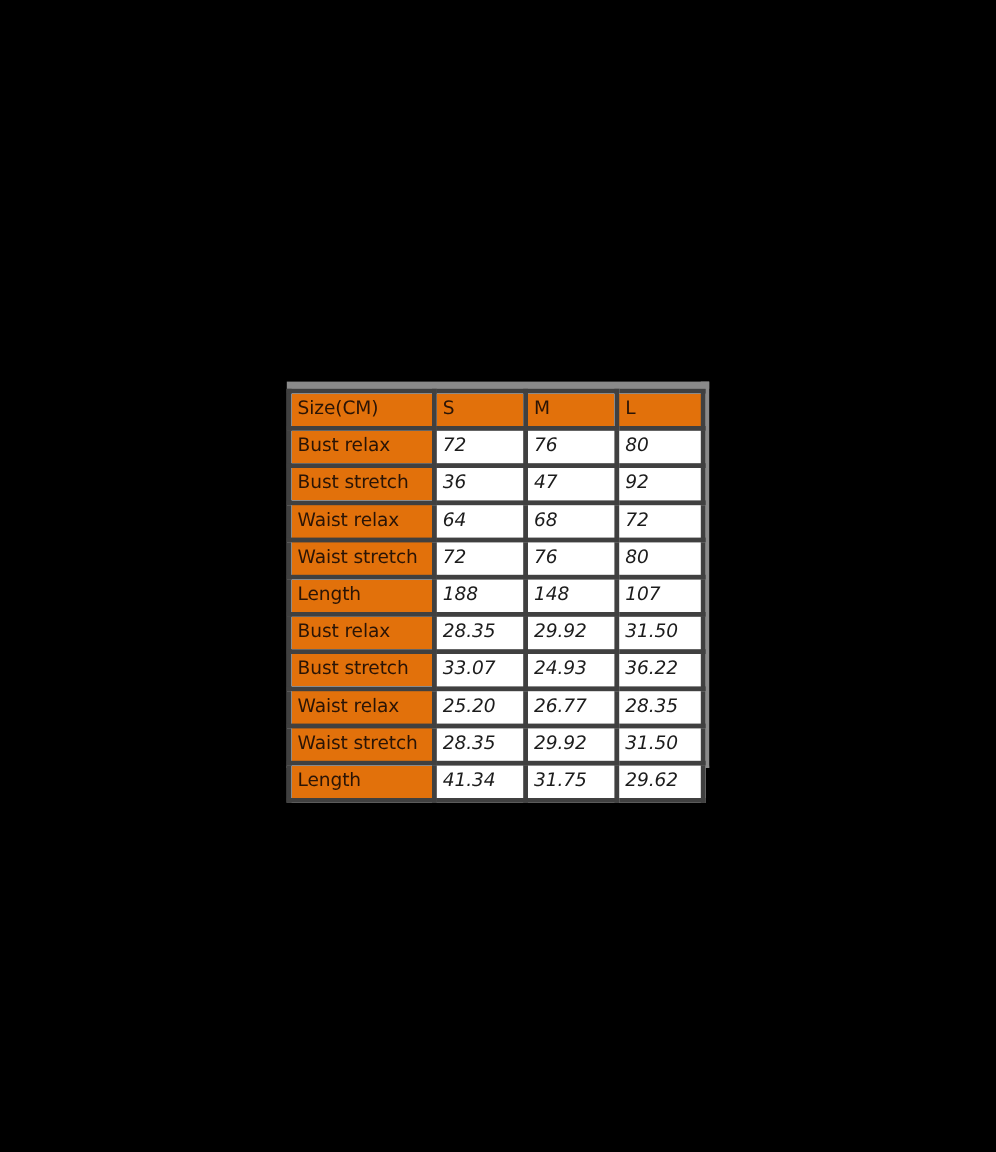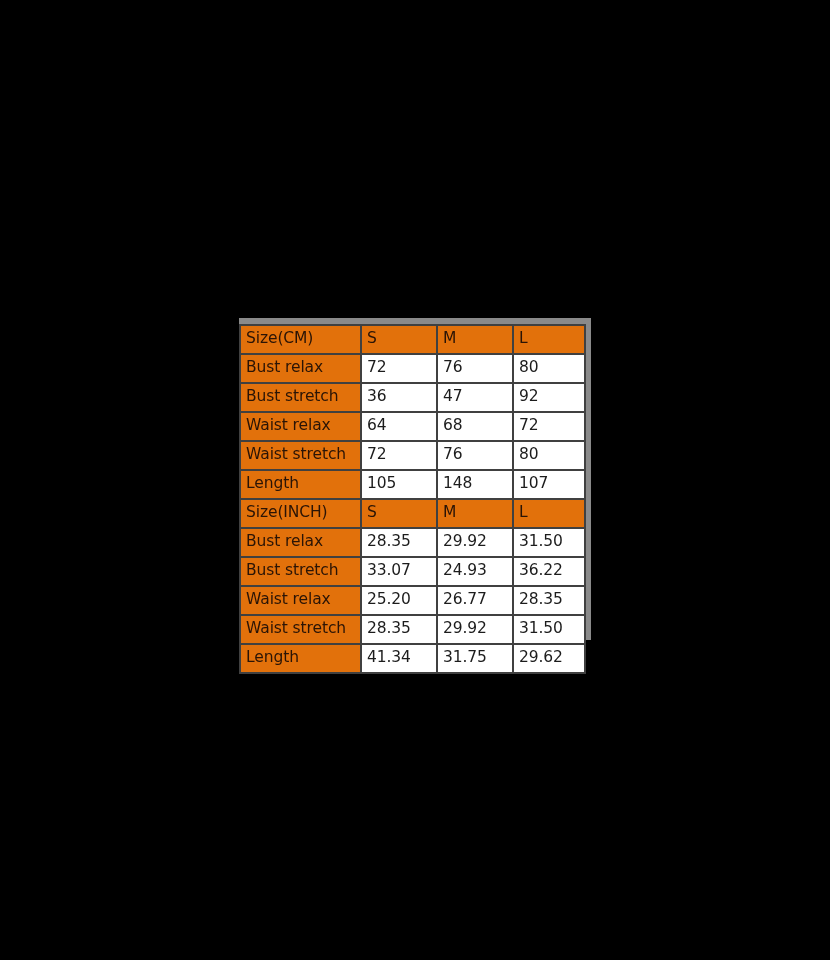--- a/index.html
+++ b/index.html
@@ -36,41 +36,42 @@
     table-layout: fixed;
     background: #ffffff;
   }
 
   table.size-chart col.c-label { width: 121px; }
   table.size-chart col.c-s     { width: 76px; }
   table.size-chart col.c-m     { width: 76px; }
   table.size-chart col.c-l     { width: 72px; }
 
   table.size-chart td {
-    border: 2px solid #404040;
+    border: 4px solid #404040;
     padding: 0 5px 1px 5px;
     font-size: 15.5px;
     line-height: 1;
     height: 26px;
     color: #231209;
     vertical-align: middle;
     white-space: nowrap;
     overflow: hidden;
     letter-spacing: -0.1px;
   }
 
   table.size-chart tr.section-header td,
   table.size-chart td.row-label {
     background: #E2710B;
     color: #2a1406;
   }
 
   table.size-chart td.value {
     background: #ffffff;
     color: #1c1c1c;
+    font-style: italic;
   }
 </style>
 </head>
 <body>
 
 <div id="size-chart-wrapper">
   <table class="size-chart">
     <colgroup>
       <col class="c-label">
       <col class="c-s">
@@ -104,31 +105,25 @@
         <td class="value">72</td>
       </tr>
       <tr>
         <td class="row-label">Waist stretch</td>
         <td class="value">72</td>
         <td class="value">76</td>
         <td class="value">80</td>
       </tr>
       <tr>
         <td class="row-label">Length</td>
-        <td class="value">105</td>
+        <td class="value">188</td>
         <td class="value">148</td>
         <td class="value">107</td>
       </tr>
 
-      <tr class="section-header">
-        <td>Size(INCH)</td>
-        <td>S</td>
-        <td>M</td>
-        <td>L</td>
-      </tr>
       <tr>
         <td class="row-label">Bust relax</td>
         <td class="value">28.35</td>
         <td class="value">29.92</td>
         <td class="value">31.50</td>
       </tr>
       <tr>
         <td class="row-label">Bust stretch</td>
         <td class="value">33.07</td>
         <td class="value">24.93</td>

